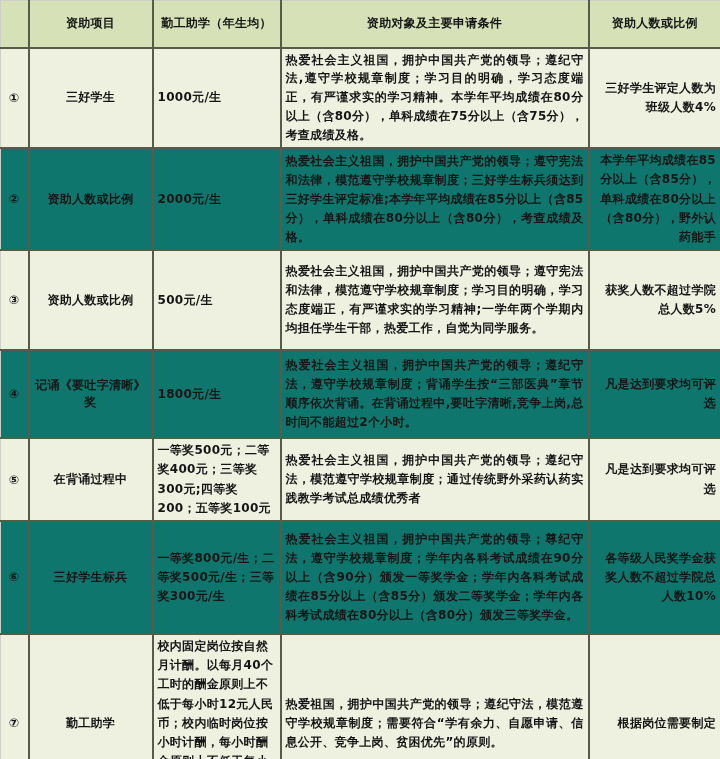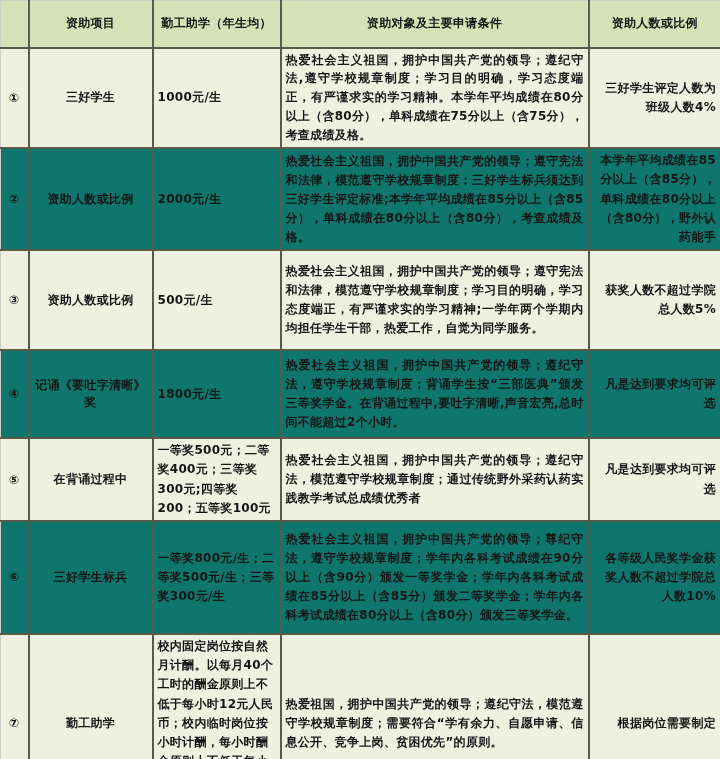--- a/index.html
+++ b/index.html
@@ -98,21 +98,21 @@
       <td class="cell-no">③</td>
       <td class="cell-project">资助人数或比例</td>
       <td class="cell-standard">500元/生</td>
       <td class="cell-conditions">热爱社会主义祖国，拥护中国共产党的领导；遵守宪法和法律，模范遵守学校规章制度；学习目的明确，学习态度端正，有严谨求实的学习精神;一学年两个学期内均担任学生干部，热爱工作，自觉为同学服务。</td>
       <td class="cell-quota">获奖人数不超过学院总人数5%</td>
     </tr>
     <tr class="r4 row-green">
       <td class="cell-no">④</td>
       <td class="cell-project">记诵《要吐字清晰》奖</td>
       <td class="cell-standard">1800元/生</td>
-      <td class="cell-conditions">热爱社会主义祖国，拥护中国共产党的领导；遵纪守法，遵守学校规章制度；背诵学生按“三部医典”颁发三等奖学金。在背诵过程中,要吐字清晰,声音宏亮,总时间不能超过2个小时。</td>
+      <td class="cell-conditions">热爱社会主义祖国，拥护中国共产党的领导；遵纪守法，遵守学校规章制度；背诵学生按“三部医典”章节顺序依次背诵。在背诵过程中,要吐字清晰,竞争上岗,总时间不能超过2个小时。</td>
       <td class="cell-quota">凡是达到要求均可评选</td>
     </tr>
     <tr class="r5 row-cream">
       <td class="cell-no">⑤</td>
       <td class="cell-project">在背诵过程中</td>
       <td class="cell-standard">一等奖500元；二等奖400元；三等奖300元;四等奖200；五等奖100元</td>
       <td class="cell-conditions">热爱社会主义祖国，拥护中国共产党的领导；遵纪守法，模范遵守学校规章制度；通过传统野外采药认药实践教学考试总成绩优秀者</td>
       <td class="cell-quota">凡是达到要求均可评选</td>
     </tr>
     <tr class="r6 row-green">

